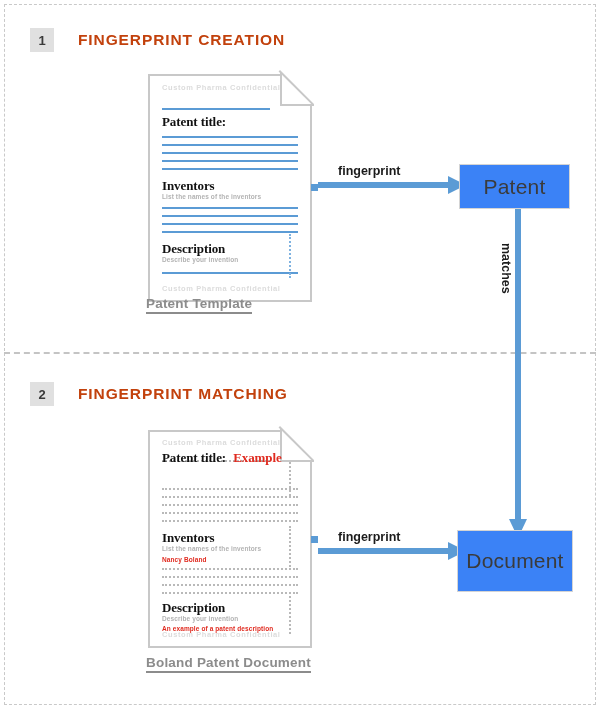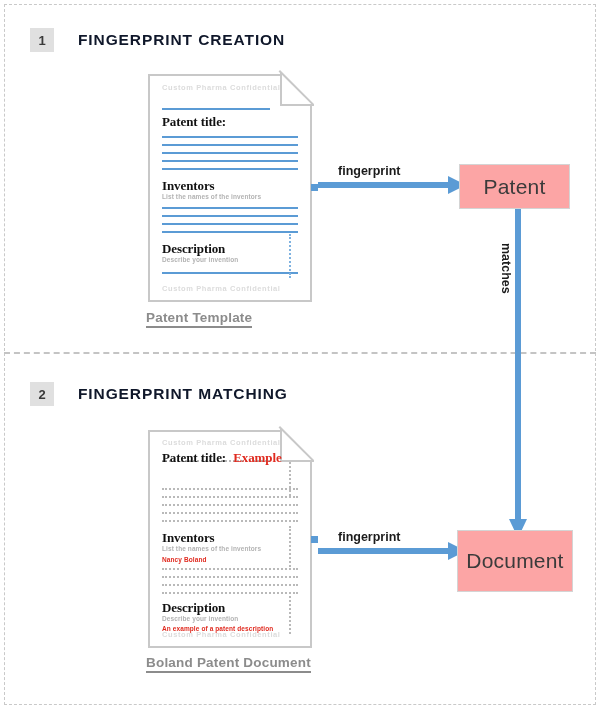--- a/index.html
+++ b/index.html
@@ -41,21 +41,21 @@
     font-size:13px;
     font-weight:700;
     display:flex; align-items:center; justify-content:center;
     font-family:"Liberation Sans",sans-serif;
   }
   .sec-title{
     margin-left:24px;
     font-size:15.5px;
     font-weight:700;
     letter-spacing:0.9px;
-    color:#0f172a;
+    color:#c2410c;
     white-space:nowrap;
     font-family:"Liberation Sans",sans-serif;
   }
 
   
   .sheet{
     position:absolute;
     box-sizing:border-box;
     background:#ffffff;
   }
@@ -159,21 +159,21 @@
     letter-spacing:0.2px;
     border-bottom:2px solid #8c8c8c;
     padding-bottom:1px;
     white-space:nowrap;
     font-family:"Liberation Sans",sans-serif;
   }
 
   
   .node-box{
     position:absolute;
-    background:#fca5a5;
+    background:#3b82f6;
     border:1px solid #d4d4d4;
     display:flex;
     align-items:center;
     justify-content:center;
     box-sizing:border-box;
   }
   .node-box span{
     font-size:21px;
     color:#3b3b3b;
     font-family:"Liberation Sans",sans-serif;
@@ -239,21 +239,21 @@
       <div class="rule blue" style="position:absolute;left:14px;top:198px;width:136px;"></div>
 
       <div class="wm wm-bottom">Custom Pharma Confidential</div>
 
       <div class="tickcol" style="left:141px; top:160px; height:44px;"></div>
     </div>
 
     <div class="edge-marker" style="right:-6px; top:110px;"></div>
   </div>
 
-  <div class="caption" style="left:146px; top:310px;">Patent Template</div>
+  <div class="caption" style="left:146px; top:296px;">Patent Template</div>
 
   <div class="arrow-label" style="left:338px; top:164px;">fingerprint</div>
 
   <svg class="arrow" style="left:318px; top:174px;" width="150" height="22">
     <line x1="0" y1="11" x2="132" y2="11" stroke="#5b9bd5" stroke-width="6"></line>
     <polygon points="130,2 148,11 130,20" fill="#5b9bd5"></polygon>
   </svg>
 
   <div class="node-box" style="left:459px; top:164px; width:111px; height:45px;">
     <span>Patent</span>

